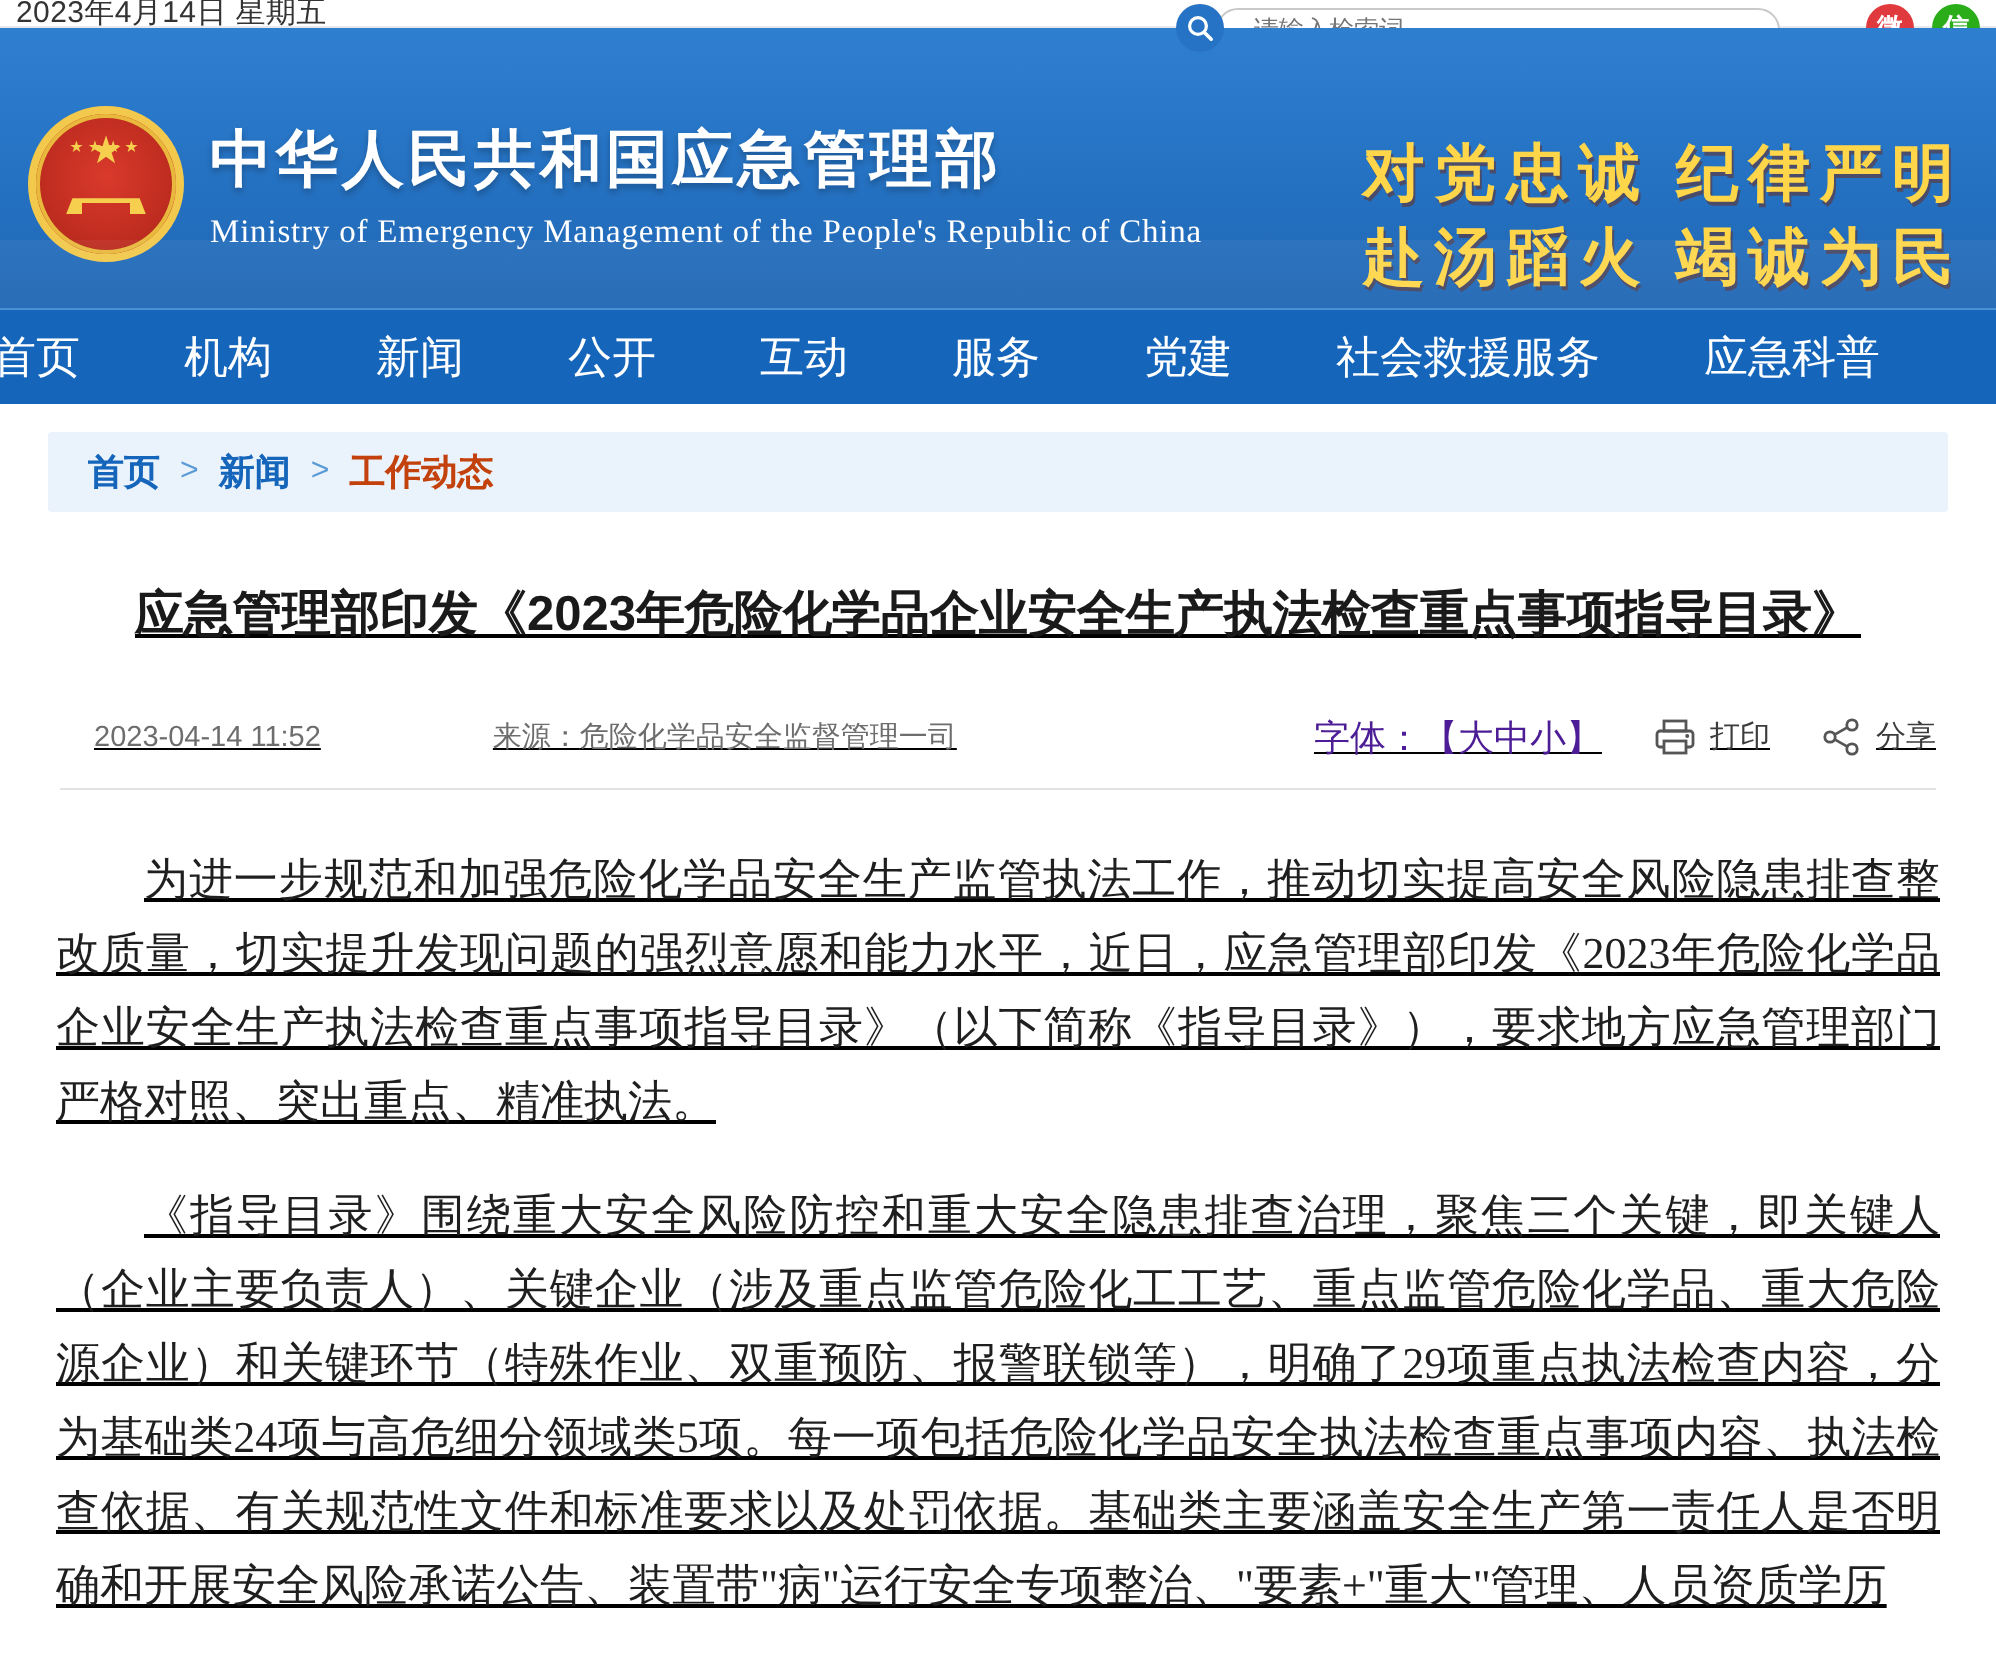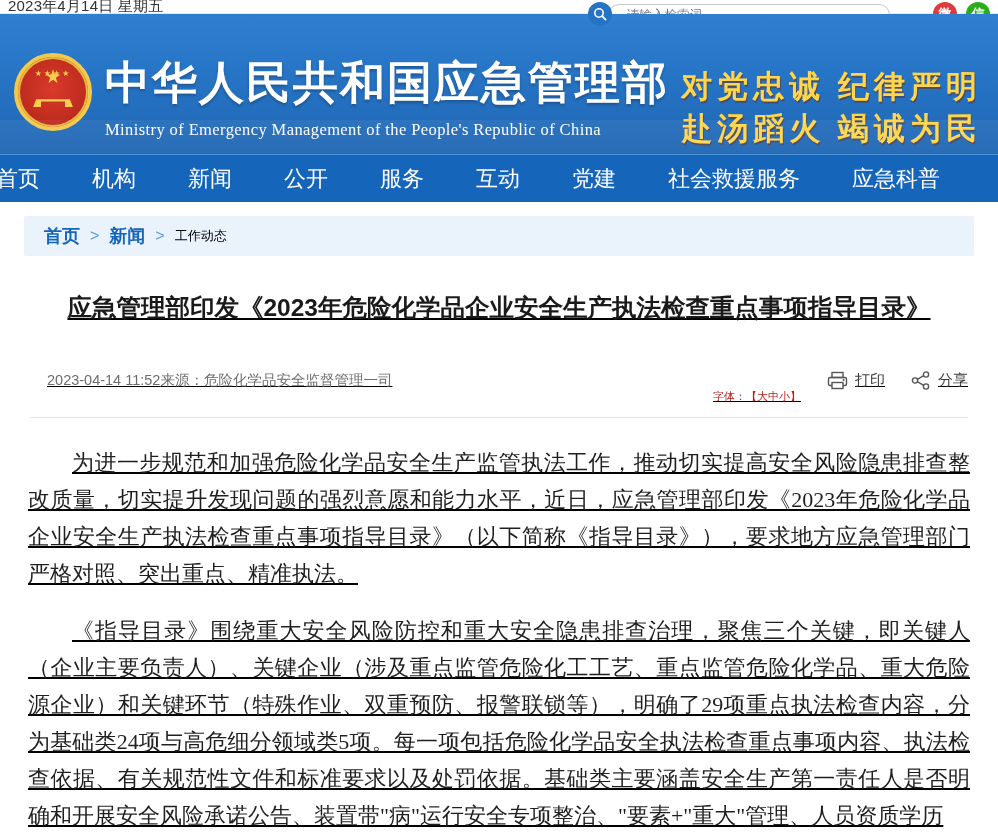--- a/index.html
+++ b/index.html
@@ -127,22 +127,22 @@
     color: #f5cf4d;
     font-size: 8px;
     letter-spacing: 2px;
   }
   .titleblock {
     position: absolute;
     left: 105px; top: 50px;
     color: #ffffff;
   }
   .title-cn {
-    font-family: Liberation Mono, monospace;
-    font-size: 45px;
+    font-family: Liberation Sans, sans-serif;
+    font-size: 31px;
     font-weight: bold;
     letter-spacing: 2px;
     line-height: 1;
     text-shadow: 0 2px 3px rgba(0,0,0,0.25);
   }
   .title-en {
     font-family: "Liberation Serif", serif;
     font-size: 16.5px;
     margin-top: 11px;
     letter-spacing: 0.4px;
@@ -198,21 +198,21 @@
     font-size: 18px;
     color: #1565bb;
     text-decoration: none;
     font-weight: bold;
   }
   .crumb .sep {
     color: #5a9ad6;
     font-size: 16px;
     margin: 0 10px;
   }
-  .crumb .cur { color: #000000; font-weight: normal; font-size: 13px; }
+  .crumb .cur { color: #c2410c; font-weight: bold; font-size: 18px; }
 
   
   .article {
     padding: 0 24px;
     text-decoration: underline;
   }
   .art-title {
     text-align: center;
     font-size: 24.5px;
     font-weight: bold;
@@ -224,23 +224,23 @@
   .meta {
     display: flex;
     align-items: center;
     font-size: 14.5px;
     color: #6d6d6d;
     margin: 30px 6px 0 6px;
     padding-bottom: 13px;
     border-bottom: 1px solid #e2e2e2;
   }
   .meta .mtime { margin-left: 17px; }
-  .meta .msrc { }
+  .meta .msrc { margin-left: 86px; }
   .meta .spacer { flex: 1; }
-  .meta .mfont { color: #b91c1c; font-size: 11px; margin-top: 32px; }
+  .meta .mfont { color: #4c1d95; font-size: 18px; }
   .meta .mitem {
     display: flex; align-items: flex-end;
     margin-left: 26px;
     color: #3c3c3c;
     font-size: 15px;
     gap: 7px;
   }
   .meta .mitem svg { display: block; }
 
   .body p {
@@ -293,22 +293,22 @@
     <span>对党忠诚  纪律严明</span>
     <span>赴汤蹈火  竭诚为民</span>
   </div>
 </div>
 
 <div class="mainnav">
   <a href="#">首页</a>
   <a href="#">机构</a>
   <a href="#">新闻</a>
   <a href="#">公开</a>
+  <a href="#">互动</a>
   <a href="#">服务</a>
-  <a href="#">互动</a>
   <a href="#">党建</a>
   <a href="#">社会救援服务</a>
   <a href="#">应急科普</a>
 </div>
 
 <div class="crumbwrap">
   <div class="crumb">
     <a class="c" href="#">首页</a>
     <span class="sep">&gt;</span>
     <a class="c" href="#">新闻</a>

